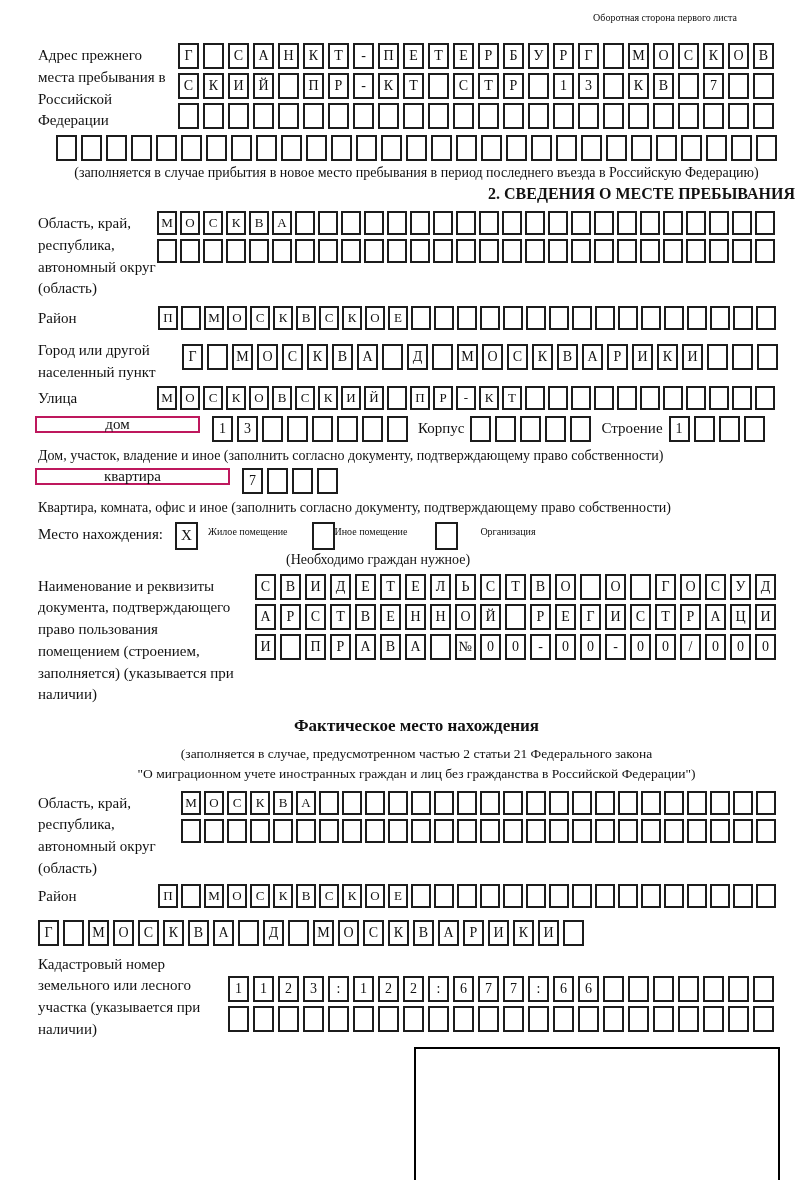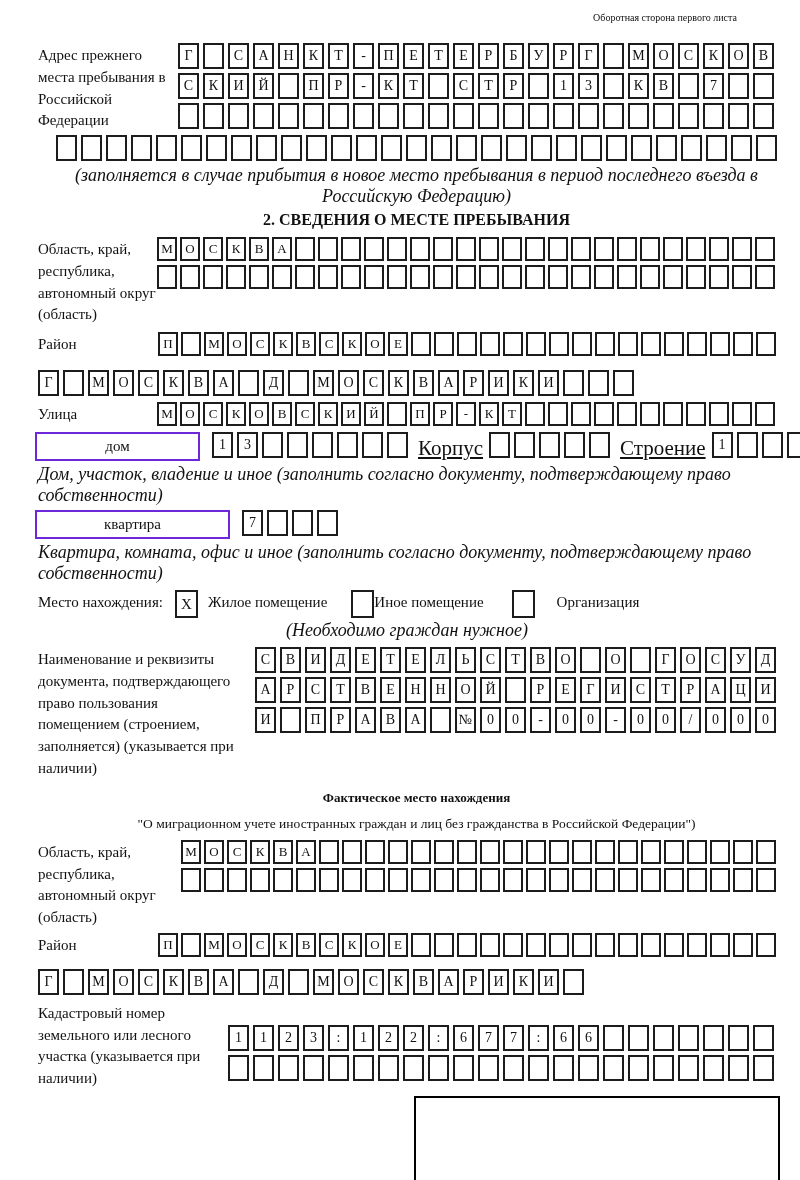--- a/index.html
+++ b/index.html
@@ -19,38 +19,38 @@
   .boxes { display:flex; gap:4px; margin-bottom:4px; }
   .cell {
     width:21px; height:26px; flex:0 0 auto;
     border:2px solid #1c1c1c; background:#fff;
     display:flex; align-items:center; justify-content:center;
     font-size:14px; font-family:"Liberation Serif", serif;
   }
   .boxes.small { gap:3px; }
   .boxes.small .cell { width:20px; height:24px; font-size:13px; }
 
-  .caption { font-size:18px;font-style:italic; }
+  .caption { font-size:14px; }
   .caption.center { text-align:center; margin-bottom:4px; }
 
-  .section-title { text-align:center; font-weight:bold; font-size:16px; margin:4px 0 8px 0; }
-  .sub-title { text-align:center; font-weight:bold; font-size:13px; margin:4px 0 8px 0; }
+  .section-title { text-align:right; font-weight:bold; font-size:16px; margin:4px 0 8px 0; }
+  .sub-title { text-align:center; font-weight:bold; font-size:17px; margin:4px 0 8px 0; }
   .note-center { text-align:center; font-size:13.5px; line-height:1.5; }
 
   .widebox {
-    border:2px solid #6d28d9; height:29px; display:flex; align-items:center; justify-content:center;
+    border:2px solid #be185d; height:17px; display:flex; align-items:center; justify-content:center;
     font-size:15px; flex:0 0 auto; background:#fff;
   }
-  .inline-label { font-size:21px; padding:4px 6px 0 10px; flex:0 0 auto;text-decoration:underline; }
+  .inline-label { font-size:15px; padding:4px 6px 0 10px; flex:0 0 auto; }
 
   .checkbox {
     width:23px; height:28px; border:2px solid #1c1c1c; background:#fff; flex:0 0 auto;
     display:flex; align-items:center; justify-content:center; font-size:15px;
   }
-  .opt-label { font-size:15px; padding:4px 0 0 0; }
+  .opt-label { font-size:10px; padding:4px 0 0 0; }
 
   .stamp-wrap { margin-left:352px; width:414px; margin-top:6px; }
   .stamp-box { width:366px; height:174px; border:2px solid #000; margin:0 auto 8px auto; background:#fff; }
 
   .mb2{margin-bottom:2px;} .mb4{margin-bottom:4px;} .mb6{margin-bottom:6px;} .mb10{margin-bottom:10px;}
 </style>
 </head>
 <body>
 
 <div class="page">
@@ -266,20 +266,21 @@
         <div class="cell"></div>
         <div class="cell"></div>
         <div class="cell"></div>
         <div class="cell"></div>
         <div class="cell"></div>
         <div class="cell"></div>
       </div>
   </div>
 
   <div class="field mb2">
+    <div class="flabel" style="width:144px;">Город или другой населенный пункт</div>
     <div class="boxes" style="margin-top:6px;">
         <div class="cell">Г</div>
         <div class="cell"></div>
         <div class="cell">М</div>
         <div class="cell">О</div>
         <div class="cell">С</div>
         <div class="cell">К</div>
         <div class="cell">В</div>
         <div class="cell">А</div>
         <div class="cell"></div>
@@ -455,20 +456,21 @@
           <div class="cell">0</div>
           <div class="cell">/</div>
           <div class="cell">0</div>
           <div class="cell">0</div>
           <div class="cell">0</div>
         </div>
     </div>
   </div>
 
   <div class="sub-title">Фактическое место нахождения</div>
+  <div class="note-center">(заполняется в случае, предусмотренном частью 2 статьи 21 Федерального закона</div>
   <div class="note-center mb6">"О миграционном учете иностранных граждан и лиц без гражданства в Российской Федерации")</div>
 
   <div class="field mb4">
     <div class="flabel" style="width:143px;">Область, край, республика, автономный округ (область)</div>
     <div>
       <div class="boxes small">
           <div class="cell">М</div>
           <div class="cell">О</div>
           <div class="cell">С</div>
           <div class="cell">К</div>

